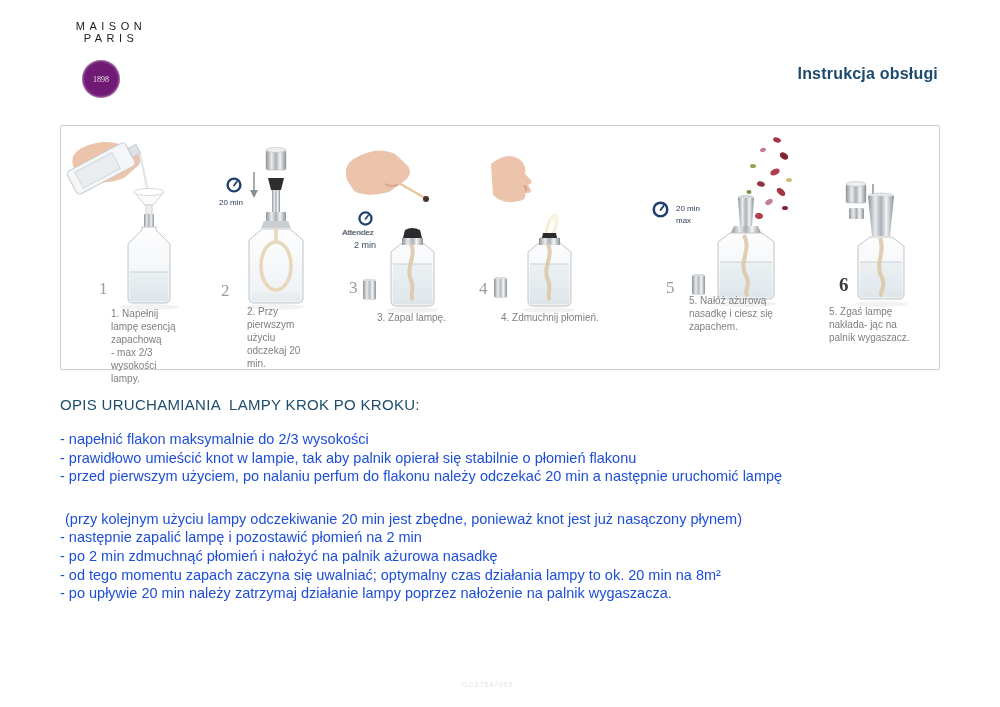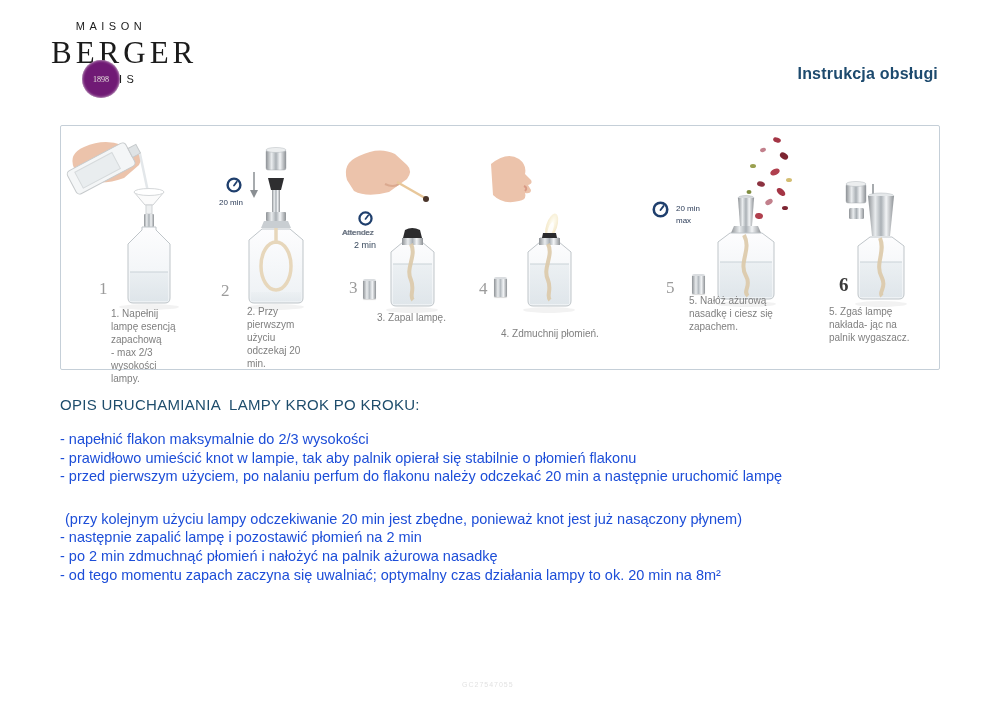--- a/index.html
+++ b/index.html
@@ -65,21 +65,20 @@
       </linearGradient>
       <radialGradient id="flame" cx=".5" cy=".35" r=".7">
         <stop offset="0" stop-color="#fffef5"></stop>
           <stop offset="1" stop-color="#f1e3bd"></stop>
       </radialGradient>
     </defs>
   </svg>
 
   <div class="logo">
     <div class="logo-maison">MAISON</div>
-    <div class="logo-berger">BERGER</div>
     <div class="logo-paris">PARIS</div>
   </div>
   <div class="logo-badge">1898</div>
   <div class="doc-title">Instrukcja obsługi</div>
 
   <div class="panel">
 
     <svg style="left:5px;top:8px" width="130" height="185" viewBox="0 0 130 185">
       <g>
         <path d="M8,34 Q2,20 18,13 Q38,4 56,11 L70,18 Q78,23 73,31 L58,44 Q36,52 20,46 Z" fill="#ecc3ab"></path>
@@ -187,21 +186,21 @@
         <rect x="60" y="100" width="21" height="7" fill="url(#chrome)"></rect>
         <path d="M63,100 L78,100 L77,95 L64,95 Z" fill="#2b2b2d"></path>
         <rect x="51" y="126" width="39" height="40" fill="url(#liq)" opacity=".8"></rect>
         <line x1="51" y1="126" x2="90" y2="126" stroke="#c9d2d7"></line>
         <path d="M69,106 C75,118 63,130 69,142 C73,152 67,158 71,162" fill="none" stroke="#dcc9a8" stroke-width="4" opacity=".9"></path>
       </g>
       <ellipse cx="70" cy="172" rx="26" ry="3" fill="#000" opacity=".05"></ellipse>
     </svg>
     <div class="step-number" style="left:418px;top:153px">4</div>
     <div class="mini-cap" style="left:433px;top:151px"></div>
-    <div class="step-caption" style="left:440px;top:201px;width:110px">4. Zdmuchnij płomień.</div>
+    <div class="step-caption" style="left:440px;top:185px;width:110px">4. Zdmuchnij płomień.</div>
 
     <svg style="left:628px;top:6px" width="145" height="200" viewBox="0 0 145 200">
       <g>
         <ellipse cx="88" cy="8" rx="4" ry="2.5" fill="#a43545" transform="rotate(20 88 8)"></ellipse>
         <ellipse cx="74" cy="18" rx="3" ry="2" fill="#c2808c" transform="rotate(-15 74 18)"></ellipse>
         <ellipse cx="95" cy="24" rx="4.5" ry="3" fill="#7d2532" transform="rotate(35 95 24)"></ellipse>
         <ellipse cx="64" cy="34" rx="3" ry="2" fill="#9aa050"></ellipse>
         <ellipse cx="86" cy="40" rx="5" ry="3" fill="#b0404e" transform="rotate(-25 86 40)"></ellipse>
         <ellipse cx="100" cy="48" rx="3" ry="2" fill="#d3bd72"></ellipse>
         <ellipse cx="72" cy="52" rx="4" ry="2.5" fill="#8c3240" transform="rotate(15 72 52)"></ellipse>
@@ -265,17 +264,18 @@
 
   <div class="instr-heading">OPIS URUCHAMIANIA  LAMPY KROK PO KROKU:</div>
   <div class="instr-lines">
     <div class="instr-line">- napełnić flakon maksymalnie do 2/3 wysokości</div>
     <div class="instr-line">- prawidłowo umieścić knot w lampie, tak aby palnik opierał się stabilnie o płomień flakonu</div>
     <div class="instr-line">- przed pierwszym użyciem, po nalaniu perfum do flakonu należy odczekać 20 min a następnie uruchomić lampę</div>
     <div class="instr-line indent">(przy kolejnym użyciu lampy odczekiwanie 20 min jest zbędne, ponieważ knot jest już nasączony płynem)</div>
     <div class="instr-line">- następnie zapalić lampę i pozostawić płomień na 2 min</div>
     <div class="instr-line">- po 2 min zdmuchnąć płomień i nałożyć na palnik ażurowa nasadkę</div>
     <div class="instr-line">- od tego momentu zapach zaczyna się uwalniać; optymalny czas działania lampy to ok. 20 min na 8m²</div>
+    <div class="instr-line">- po upływie 20 min należy zatrzymaj działanie lampy poprzez nałożenie na palnik wygaszacza.</div>
   </div>
 
   <div class="faint-watermark">GC27547055</div>
 
 </div>
 
 </body></html>

